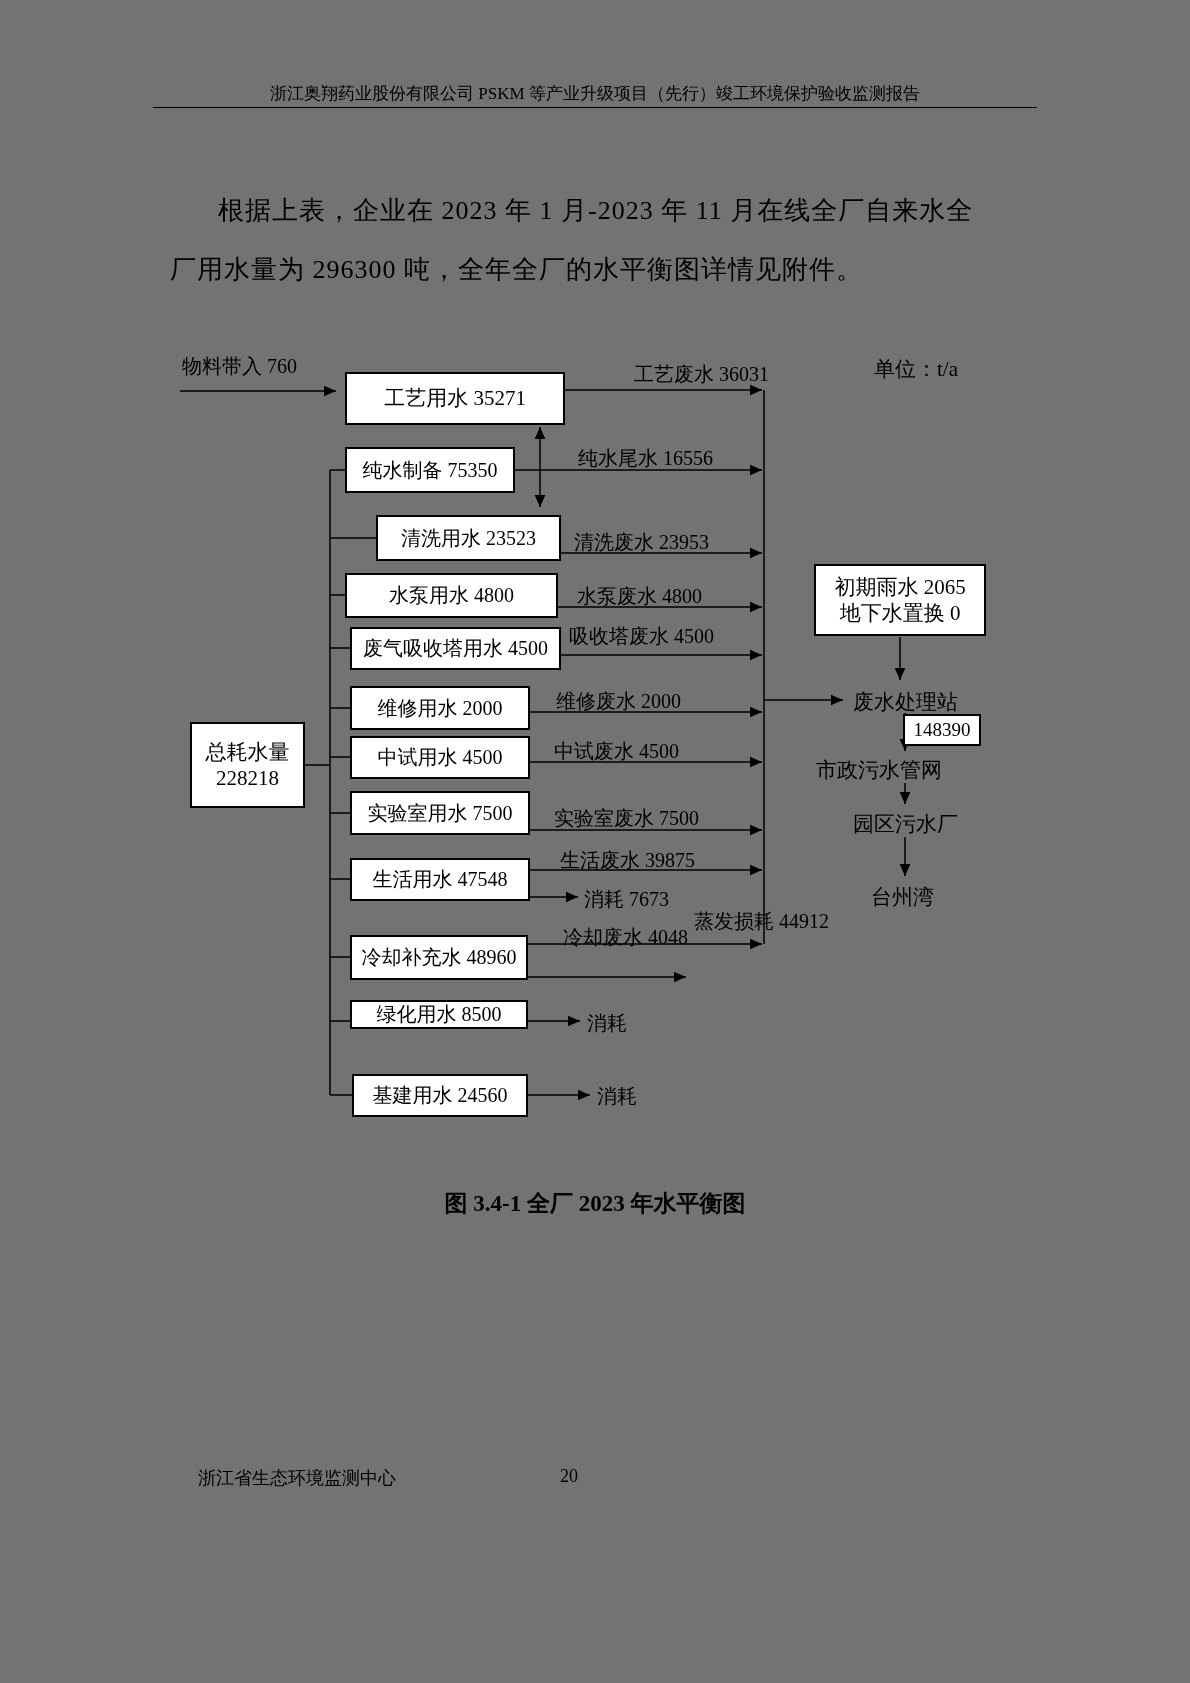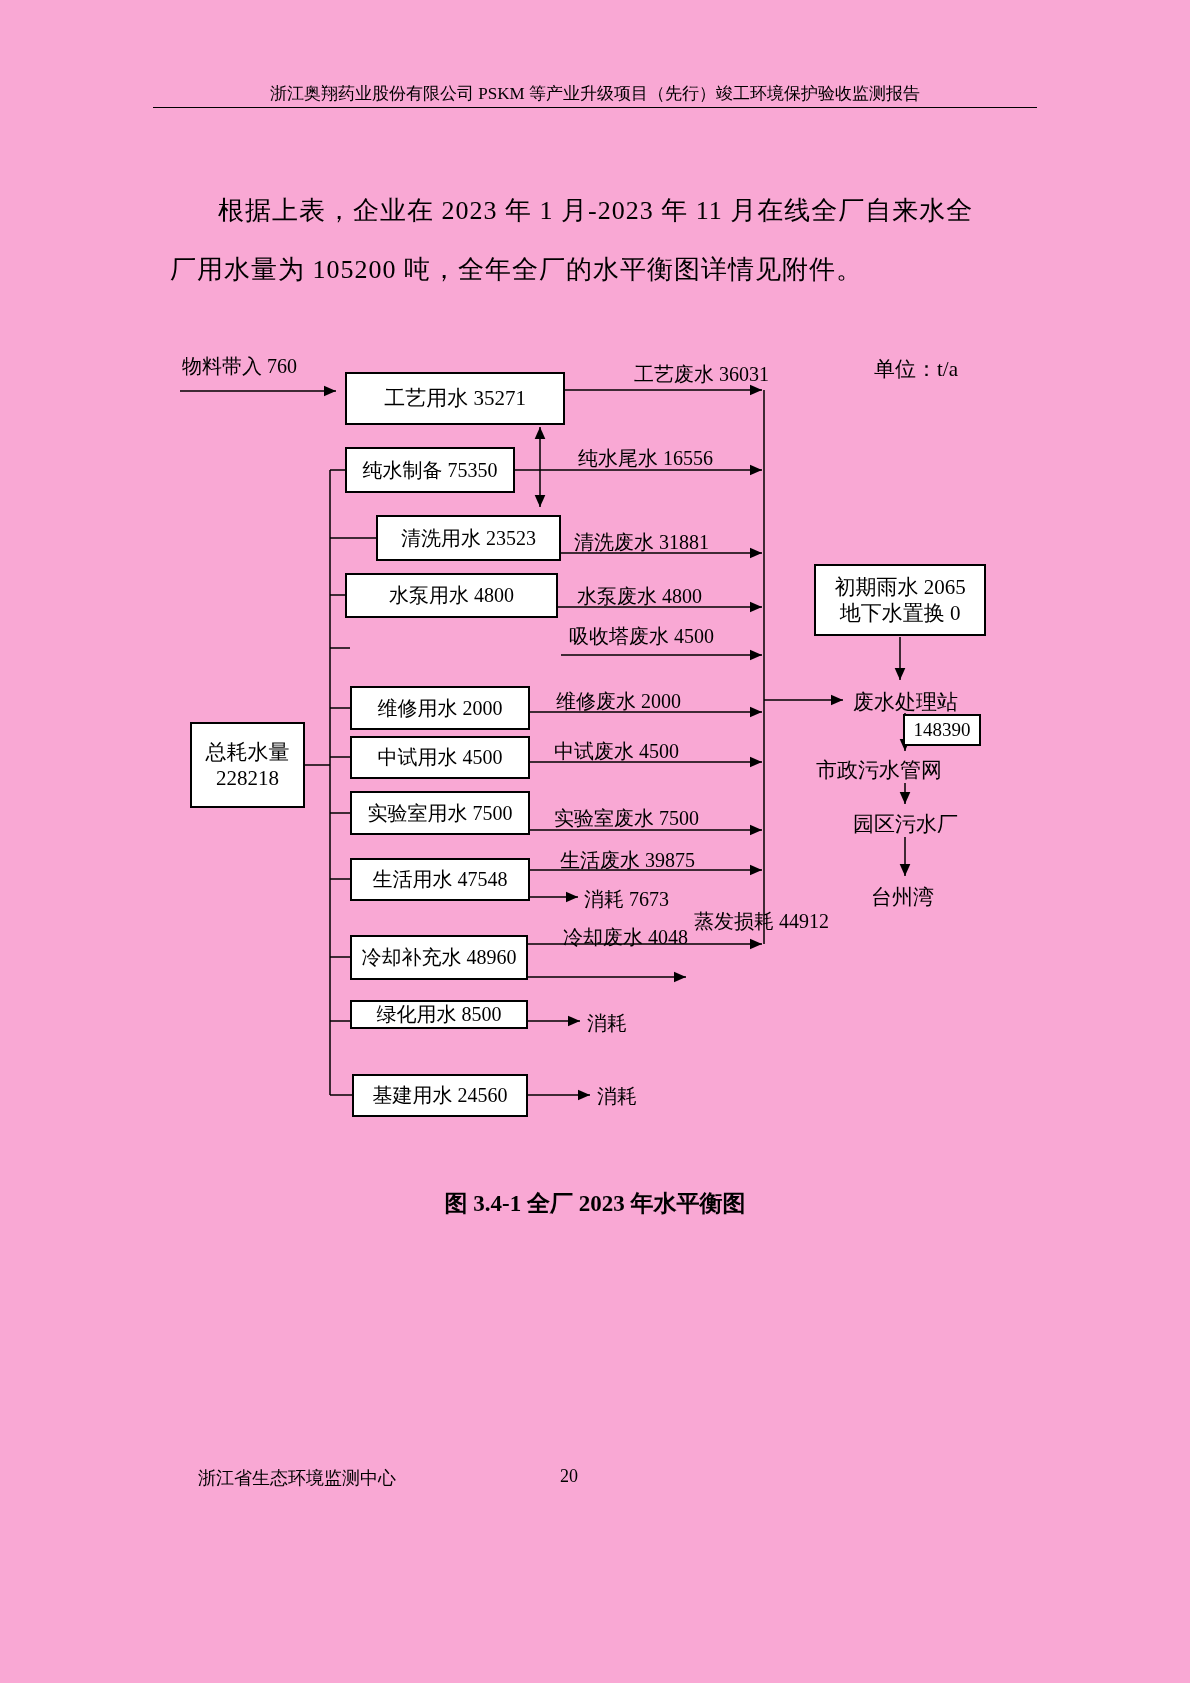--- a/index.html
+++ b/index.html
@@ -1,18 +1,18 @@
 <!DOCTYPE html>
 <html><head>
 <meta charset="utf-8">
 <style>
   * { margin:0; padding:0; box-sizing:border-box; }
   html,body { background:#ffffff; }
   .page {
-    position:relative; width:1190px; height:1683px; background:#f9a8d4;
+    position:relative; width:1190px; height:1683px; background:#737373;
     font-family:"Liberation Serif","DejaVu Serif",serif; color:#000;
     overflow:hidden; margin:0 auto;
   }
   .hdr {
     position:absolute; left:0; right:0; top:82px; text-align:center;
     font-size:17px; white-space:nowrap;
   }
   .hdr-rule {
     position:absolute; left:153px; top:107px; width:884px; height:0;
     border-top:1.5px solid #000;
@@ -38,21 +38,21 @@
 </style>
 </head>
 <body>
 
 <div class="page">
 
   <div class="hdr">浙江奥翔药业股份有限公司 PSKM 等产业升级项目（先行）竣工环境保护验收监测报告</div>
   <div class="hdr-rule"></div>
 
   <div class="para" style="left:218px;top:193px">根据上表，企业在 2023 年 1 月-2023 年 11 月在线全厂自来水全</div>
-  <div class="para" style="left:170px;top:252px">厂用水量为 105200 吨，全年全厂的水平衡图详情见附件。</div>
+  <div class="para" style="left:170px;top:252px">厂用水量为 296300 吨，全年全厂的水平衡图详情见附件。</div>
 
   <svg class="connectors" width="1190" height="1683">
     <defs>
       <marker id="ah" viewBox="0 0 10 10" refX="9" refY="5" markerWidth="9" markerHeight="9" orient="auto-start-reverse">
         <path d="M0,1 L9,5 L0,9 z" fill="#000"></path>
       </marker>
     </defs>
 
     <line x1="180" y1="391" x2="336" y2="391" marker-end="url(#ah)"></line>
     <line x1="540" y1="427" x2="540" y2="507" marker-start="url(#ah)" marker-end="url(#ah)"></line>
@@ -94,36 +94,37 @@
     <line x1="905" y1="837" x2="905" y2="876" marker-end="url(#ah)"></line>
   </svg>
 
   <div class="lbl" style="left:182px;top:353px">物料带入 760</div>
   <div class="lbl big bold" style="left:874px;top:355px">单位：t/a</div>
 
   <div class="box" style="left:345px;top:372px;width:220px;height:53px;font-size:21px">工艺用水 35271</div>
   <div class="box" style="left:345px;top:447px;width:170px;height:46px">纯水制备 75350</div>
   <div class="box" style="left:376px;top:515px;width:185px;height:46px">清洗用水 23523</div>
   <div class="box" style="left:345px;top:573px;width:213px;height:45px">水泵用水 4800</div>
+  <div class="box" style="left:350px;top:627px;width:211px;height:43px">废气吸收塔用水 4500</div>
   <div class="box" style="left:350px;top:686px;width:180px;height:44px">维修用水 2000</div>
   <div class="box" style="left:350px;top:736px;width:180px;height:43px">中试用水 4500</div>
   <div class="box" style="left:350px;top:791px;width:180px;height:44px">实验室用水 7500</div>
   <div class="box" style="left:350px;top:858px;width:180px;height:43px">生活用水 47548</div>
   <div class="box" style="left:350px;top:935px;width:178px;height:45px">冷却补充水 48960</div>
   <div class="box" style="left:350px;top:1000px;width:178px;height:29px">绿化用水 8500</div>
   <div class="box" style="left:352px;top:1074px;width:176px;height:43px">基建用水 24560</div>
 
   <div class="box two" style="left:190px;top:722px;width:115px;height:86px;font-size:21px">
     <div>总耗水量</div>
     <div>228218</div>
   </div>
 
   <div class="lbl" style="left:634px;top:361px">工艺废水 36031</div>
   <div class="lbl" style="left:578px;top:445px">纯水尾水 16556</div>
-  <div class="lbl" style="left:574px;top:529px">清洗废水 31881</div>
+  <div class="lbl" style="left:574px;top:529px">清洗废水 23953</div>
   <div class="lbl" style="left:577px;top:583px">水泵废水 4800</div>
   <div class="lbl" style="left:569px;top:623px">吸收塔废水 4500</div>
   <div class="lbl" style="left:556px;top:688px">维修废水 2000</div>
   <div class="lbl" style="left:554px;top:738px">中试废水 4500</div>
   <div class="lbl" style="left:554px;top:805px">实验室废水 7500</div>
   <div class="lbl" style="left:560px;top:847px">生活废水 39875</div>
   <div class="lbl" style="left:584px;top:886px">消耗 7673</div>
   <div class="lbl" style="left:563px;top:924px">冷却废水 4048</div>
   <div class="lbl" style="left:694px;top:908px">蒸发损耗 44912</div>
   <div class="lbl" style="left:587px;top:1010px">消耗</div>

